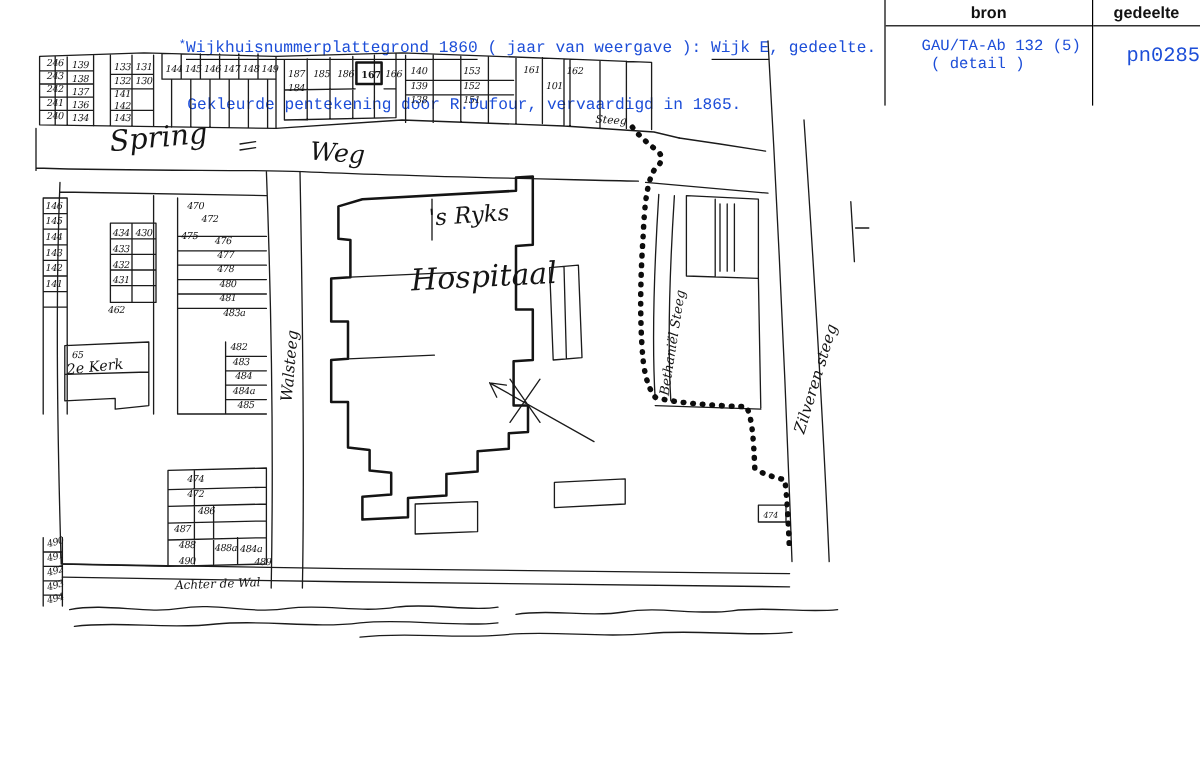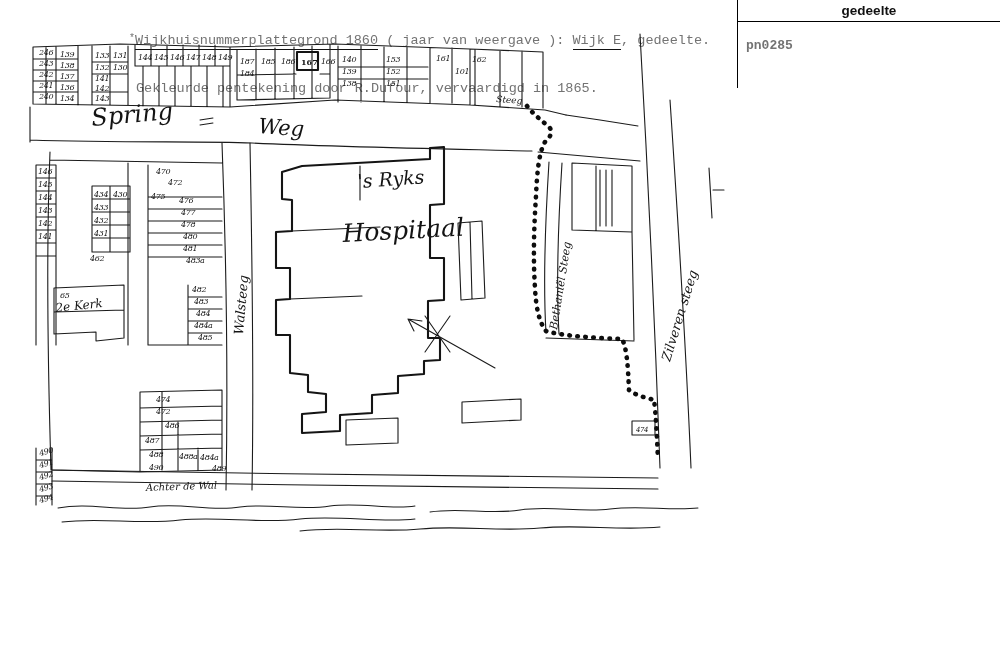--- a/index.html
+++ b/index.html
@@ -1,33 +1,33 @@
 <!DOCTYPE html>
 <html><head>
 <meta charset="utf-8">
 <style>
   html,body{margin:0;padding:0;background:#e8e8e8;}
   .page{position:relative;width:1000px;height:652px;background:#ffffff;overflow:hidden;
         font-family:"Liberation Mono",monospace;color:#111;}
-  .tw{font-family:"Liberation Mono",monospace;font-size:13.5px;color:#737373;white-space:pre;}
+  .tw{font-family:"Liberation Mono",monospace;font-size:13.5px;color:#1d4ed8;white-space:pre;margin-left:20px;}
   
   .header{position:absolute;left:129px;top:3px;}
   .h-line1 .ul{border-bottom:1.6px solid #111;padding-bottom:1px;}
   .h-line2{margin-top:3px;margin-left:7px;}
   .mark{font-size:10px;vertical-align:top;}
   
   .reftable{position:absolute;left:737px;top:0;width:263px;height:88px;
             border-left:1.6px solid #000;display:flex;box-sizing:border-box;}
   .rt-col1{width:193px;border-right:1.6px solid #000;box-sizing:border-box;}
   .rt-col2{flex:1;}
   .rt-h{height:22px;border-bottom:1.6px solid #000;text-align:center;
         font-family:"Liberation Sans",sans-serif;font-weight:bold;font-size:13.5px;
         padding-top:3px;box-sizing:border-box;}
   .rt-v{padding:9px 0 0 10px;font-size:13px;line-height:15px;white-space:pre;}
-  .rt-v2{padding:16px 0 0 8px;font-size:13px;white-space:pre;font-weight:bold;}
+  .rt-v2{padding:16px 0 0 8px;font-size:17px;white-space:pre;}
   
   .caption{position:absolute;left:134px;top:566px;}
   
   .map-svg{position:absolute;left:0;top:0;}
   .ln{fill:none;stroke:#1b1b1b;stroke-width:1.1;stroke-linecap:round;stroke-linejoin:round;}
   .ln2{fill:none;stroke:#141414;stroke-width:2.1;stroke-linecap:round;stroke-linejoin:round;}
   .dots{fill:none;stroke:#0d0d0d;stroke-width:4.6;stroke-dasharray:0.5 7.5;stroke-linecap:round;}
   .lbl{fill:#141414;}
   .lbl-script{font-family:"DejaVu Serif",serif;font-style:italic;}
   .lbl-num{font-family:"DejaVu Serif",serif;font-style:italic;letter-spacing:-0.4px;}
@@ -37,20 +37,24 @@
 <body>
 
 <div class="page">
 
   <div class="header tw">
     <div class="h-line1"><span class="mark">*</span><span class="ul">Wijkhuisnummerplattegrond 1860</span><span> ( jaar van weergave ): </span><span class="ul">Wijk E</span><span>, gedeelte.</span></div>
     <div class="h-line2">Gekleurde pentekening door R.Dufour, vervaardigd in 1865.</div>
   </div>
 
   <div class="reftable">
+    <div class="rt-col1">
+      <div class="rt-h">bron</div>
+      <div class="rt-v tw"><span>GAU/TA-Ab 132 (5)</span><br><span> ( detail )</span></div>
+    </div>
     <div class="rt-col2">
       <div class="rt-h">gedeelte</div>
       <div class="rt-v2 tw">pn0285</div>
     </div>
   </div>
 
   <svg class="map-svg" width="1000" height="652" viewBox="0 0 1000 652">
     <g>
 
       <path class="ln" d="

